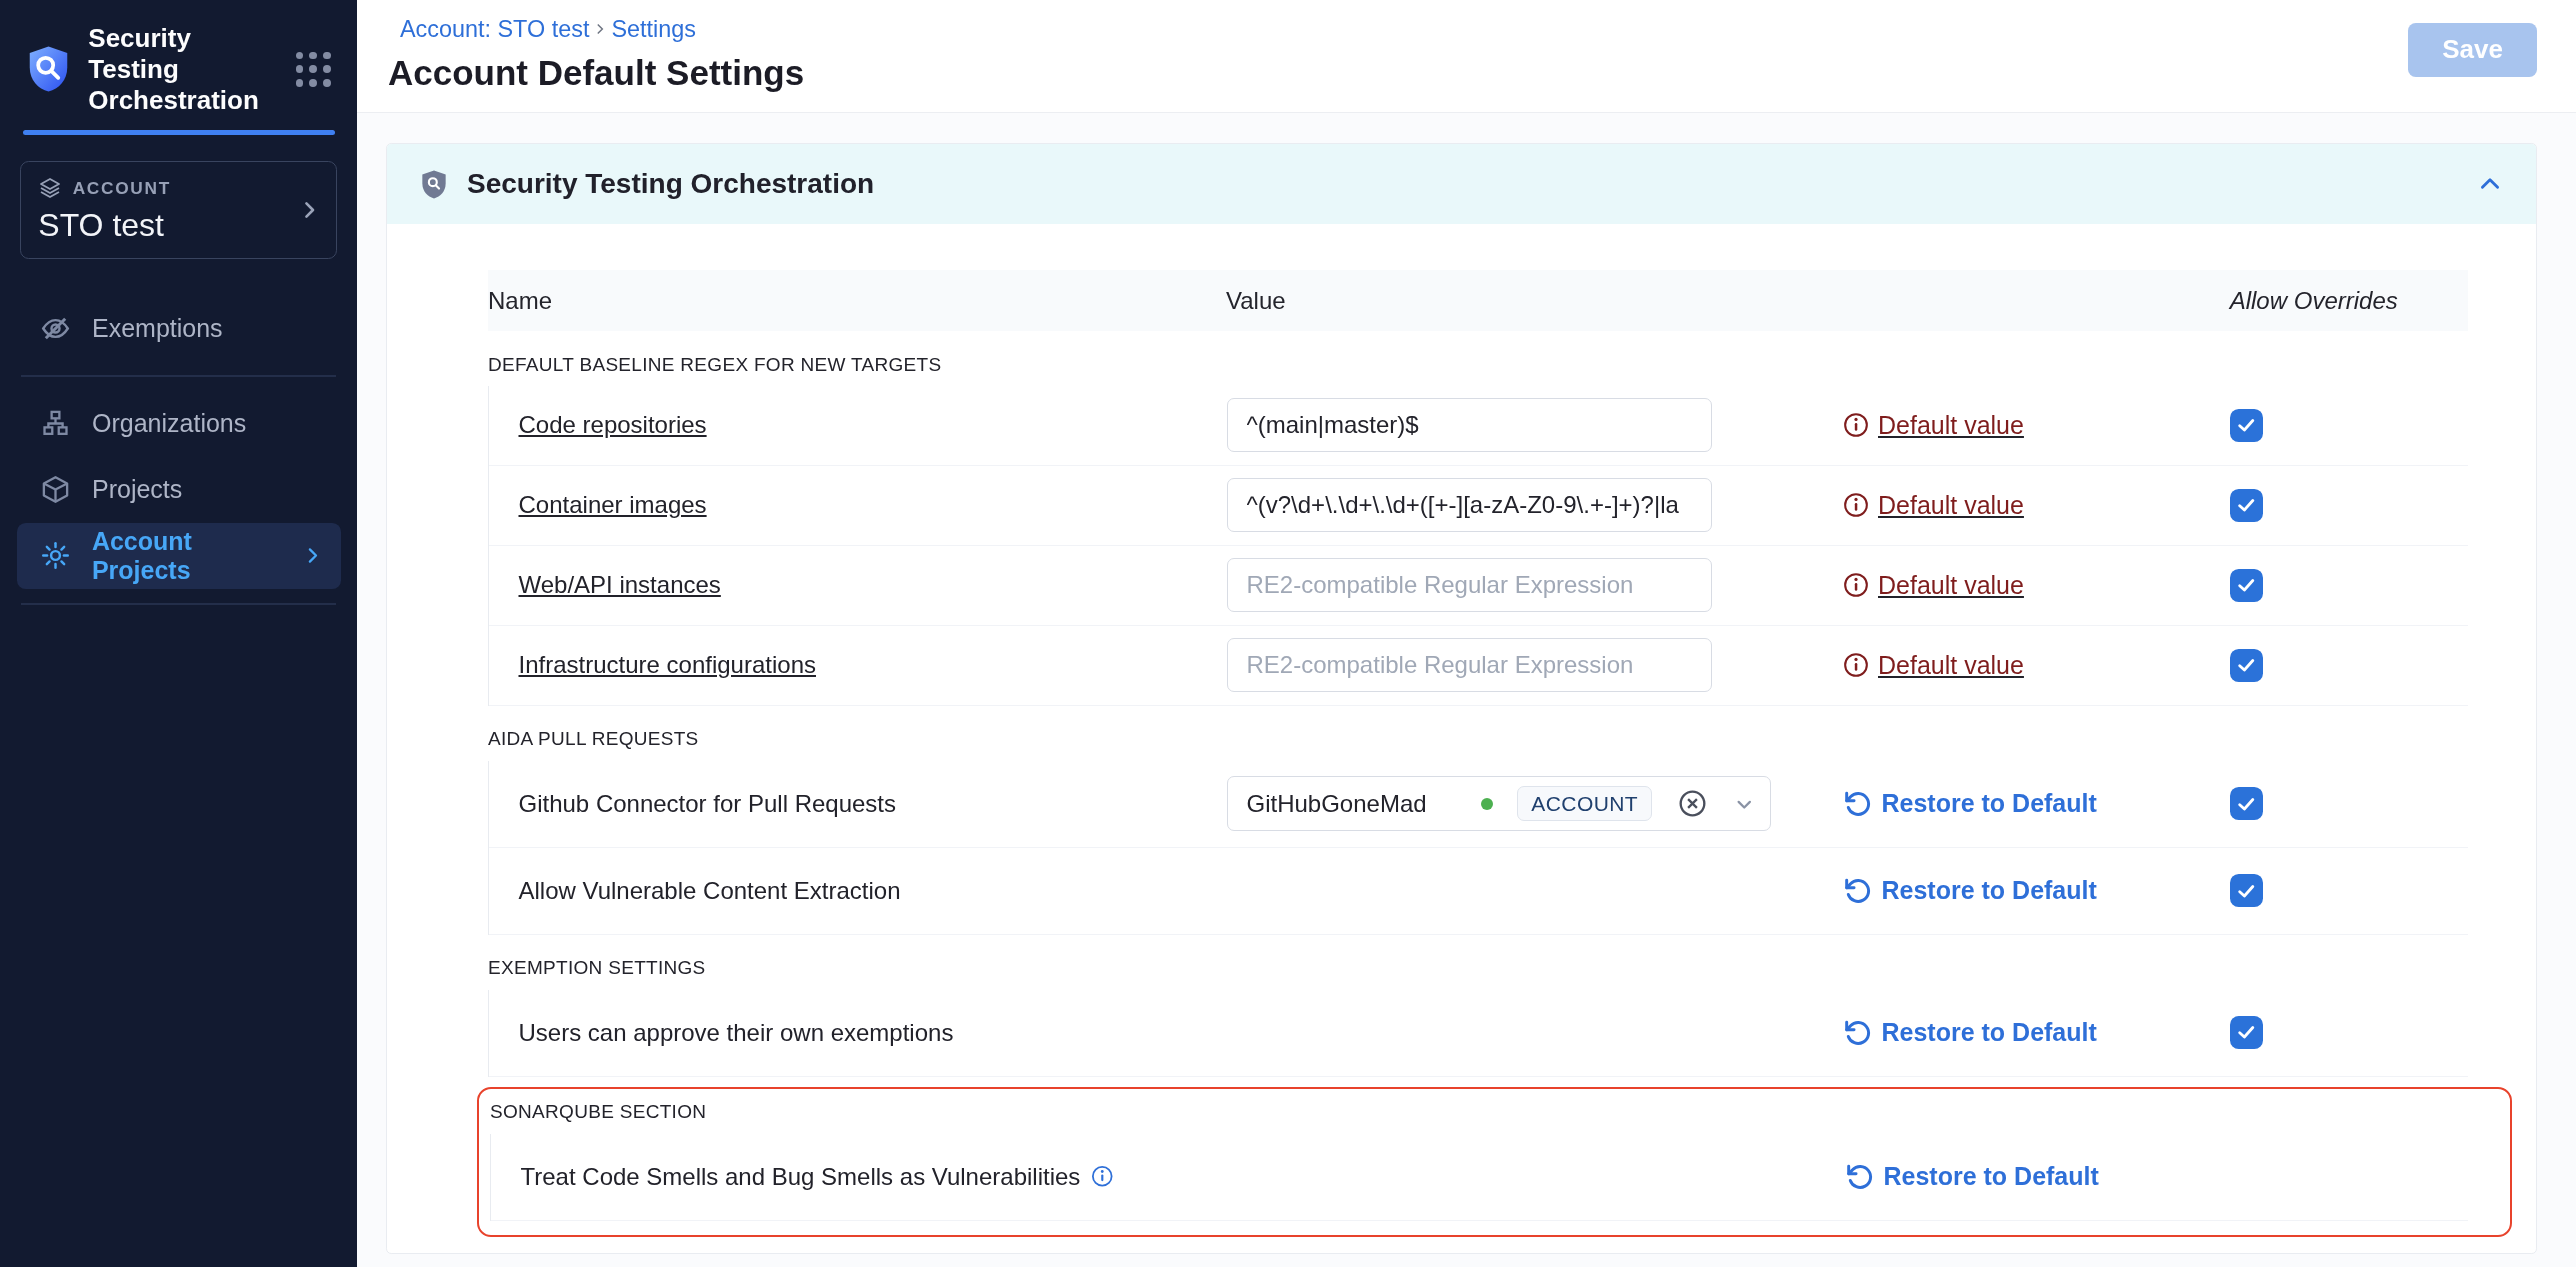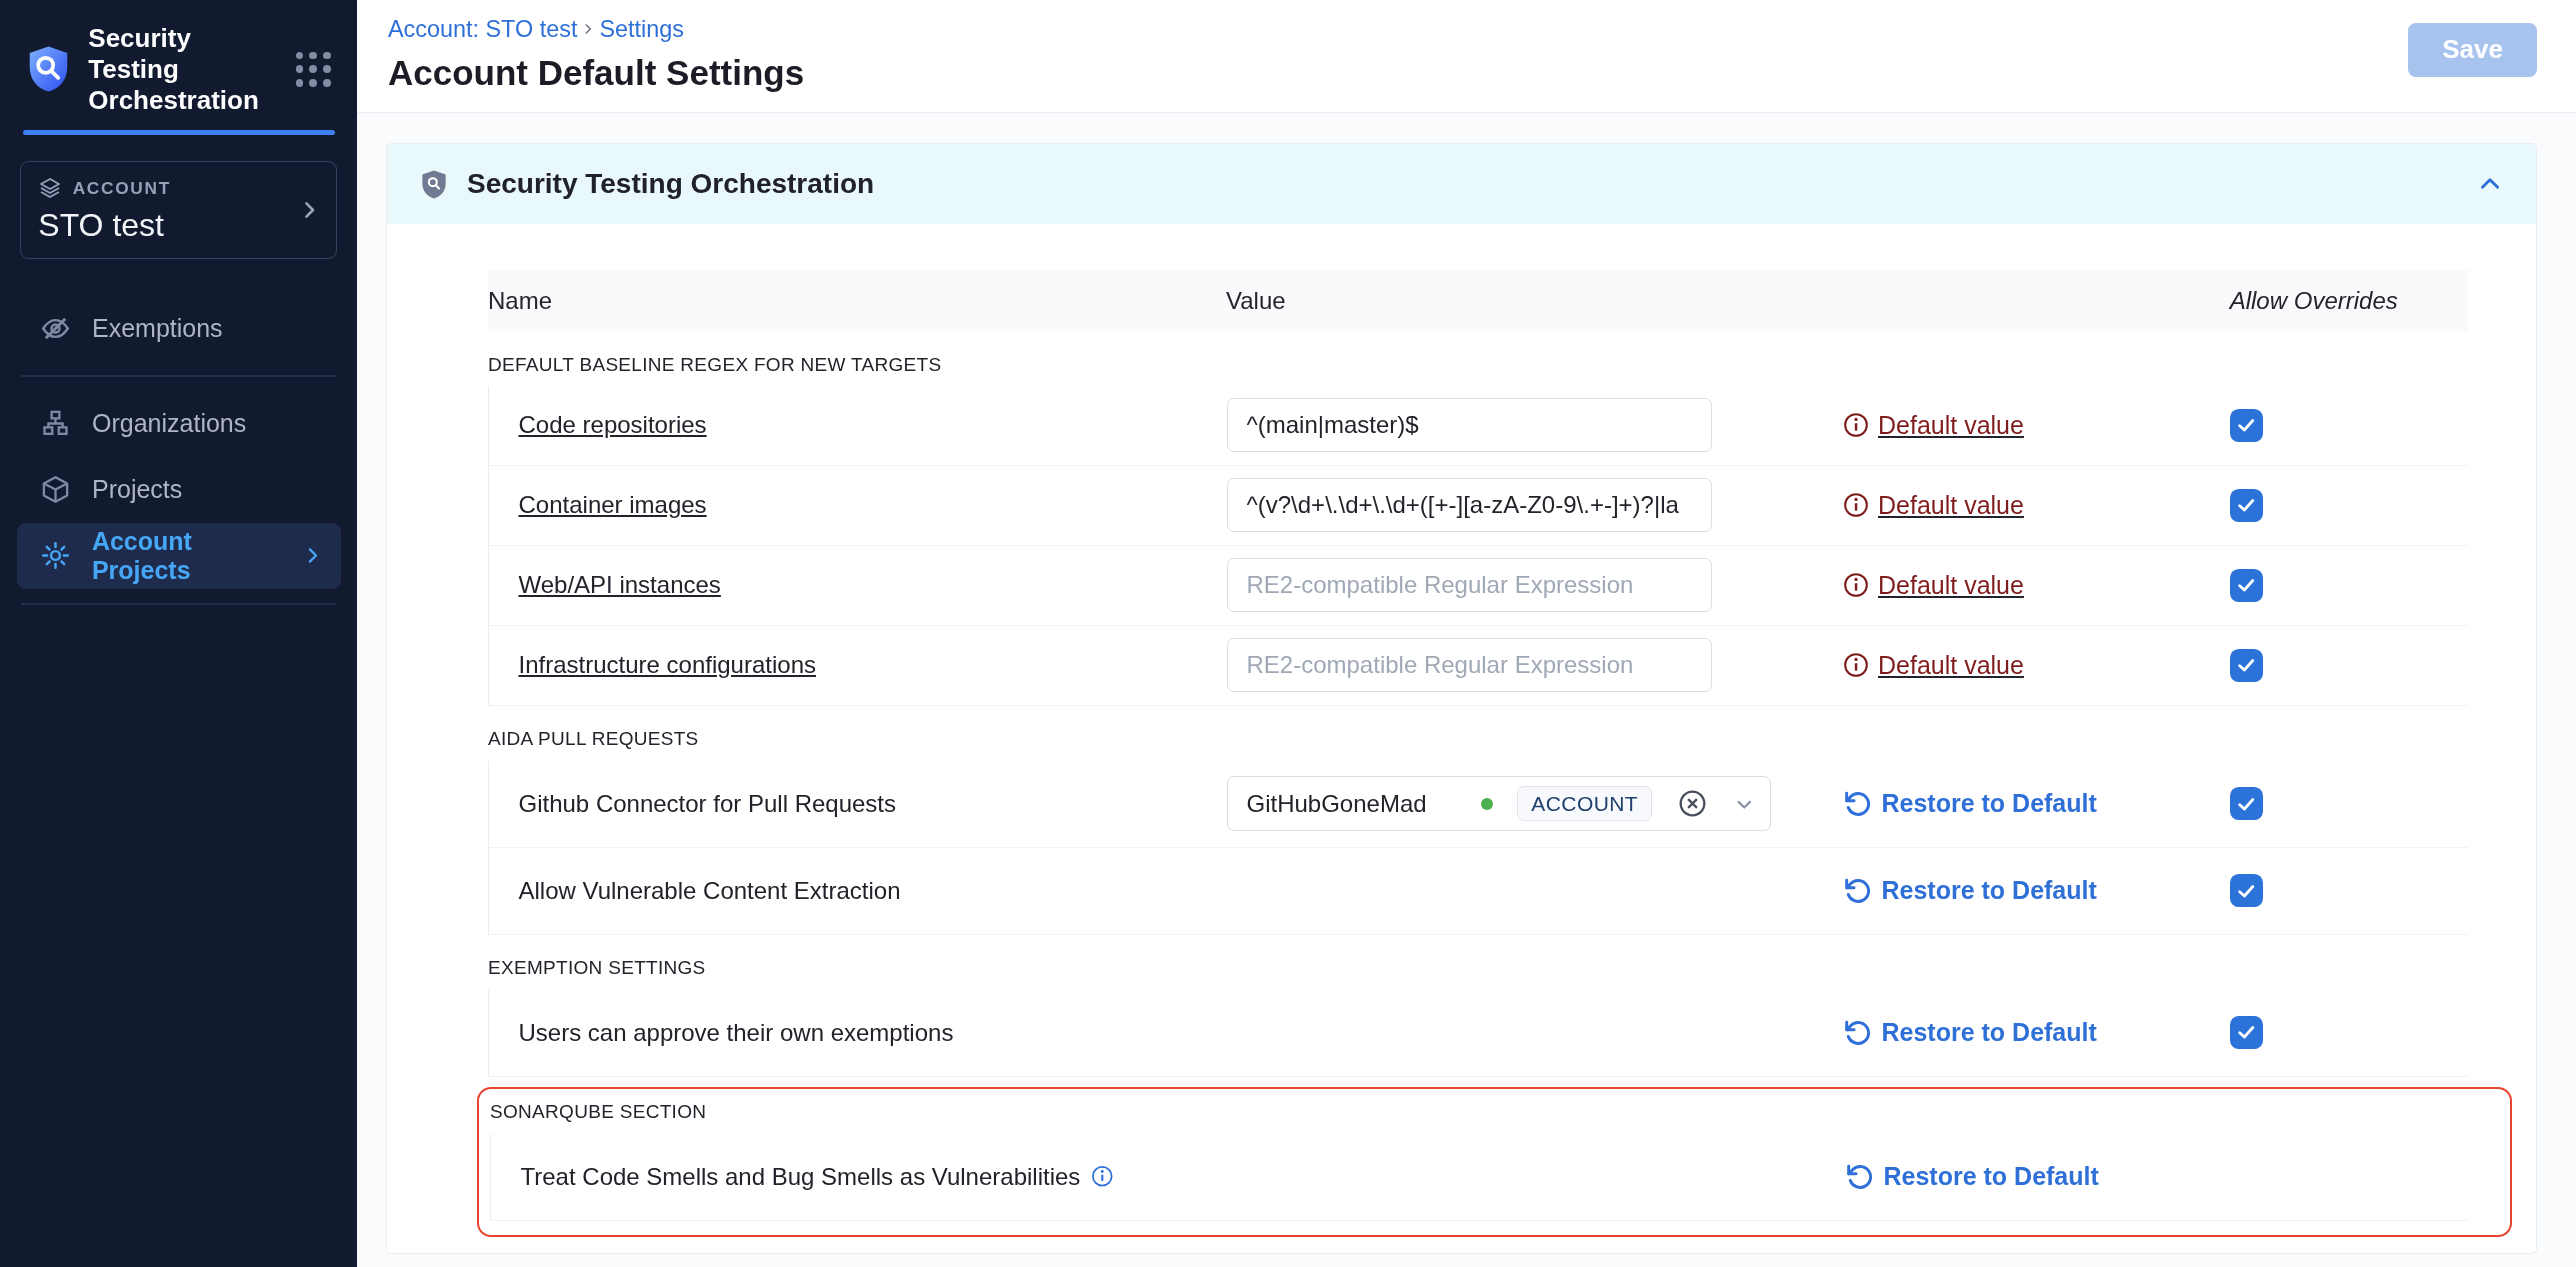--- a/index.html
+++ b/index.html
@@ -44,21 +44,21 @@
   .nav-item.selected .nav-ic { color:#47a7f7; }
   .nav-item .chev-right { margin-left:auto; }
   .nav-divider { height:1.7px; background:#232e4a; margin:14px 21px; }
 
   
   .main { flex:1; display:flex; flex-direction:column; background:#fafbfd; }
   .top-bar {
     height:113px; min-height:113px; background:#ffffff;
     border-bottom:1.7px solid #eceef2; padding:15.6px 39px 0 31px; position:relative;
   }
-  .breadcrumb { display:flex; align-items:center; gap:4px; font-size:23.4px; }
+  .breadcrumb { display:flex; align-items:center; gap:4px; font-size:23.4px;margin-left:12px; }
   .crumb { color:#2e6fd8; cursor:pointer; }
   .crumb-sep { color:#6f7683; }
   .page-title { font-size:35px; font-weight:bold; color:#1c1c26; margin-top:10.4px; }
   .save-btn {
     position:absolute; right:39px; top:22.5px; height:54px; padding:0 34px;
     background:#a8c4ee; color:#ffffff; font-size:26px; font-weight:bold;
     border:none; border-radius:7.8px; cursor:pointer; font-family:inherit;
   }
 
   .content { flex:1; padding:30px 39px 0 29px; }

